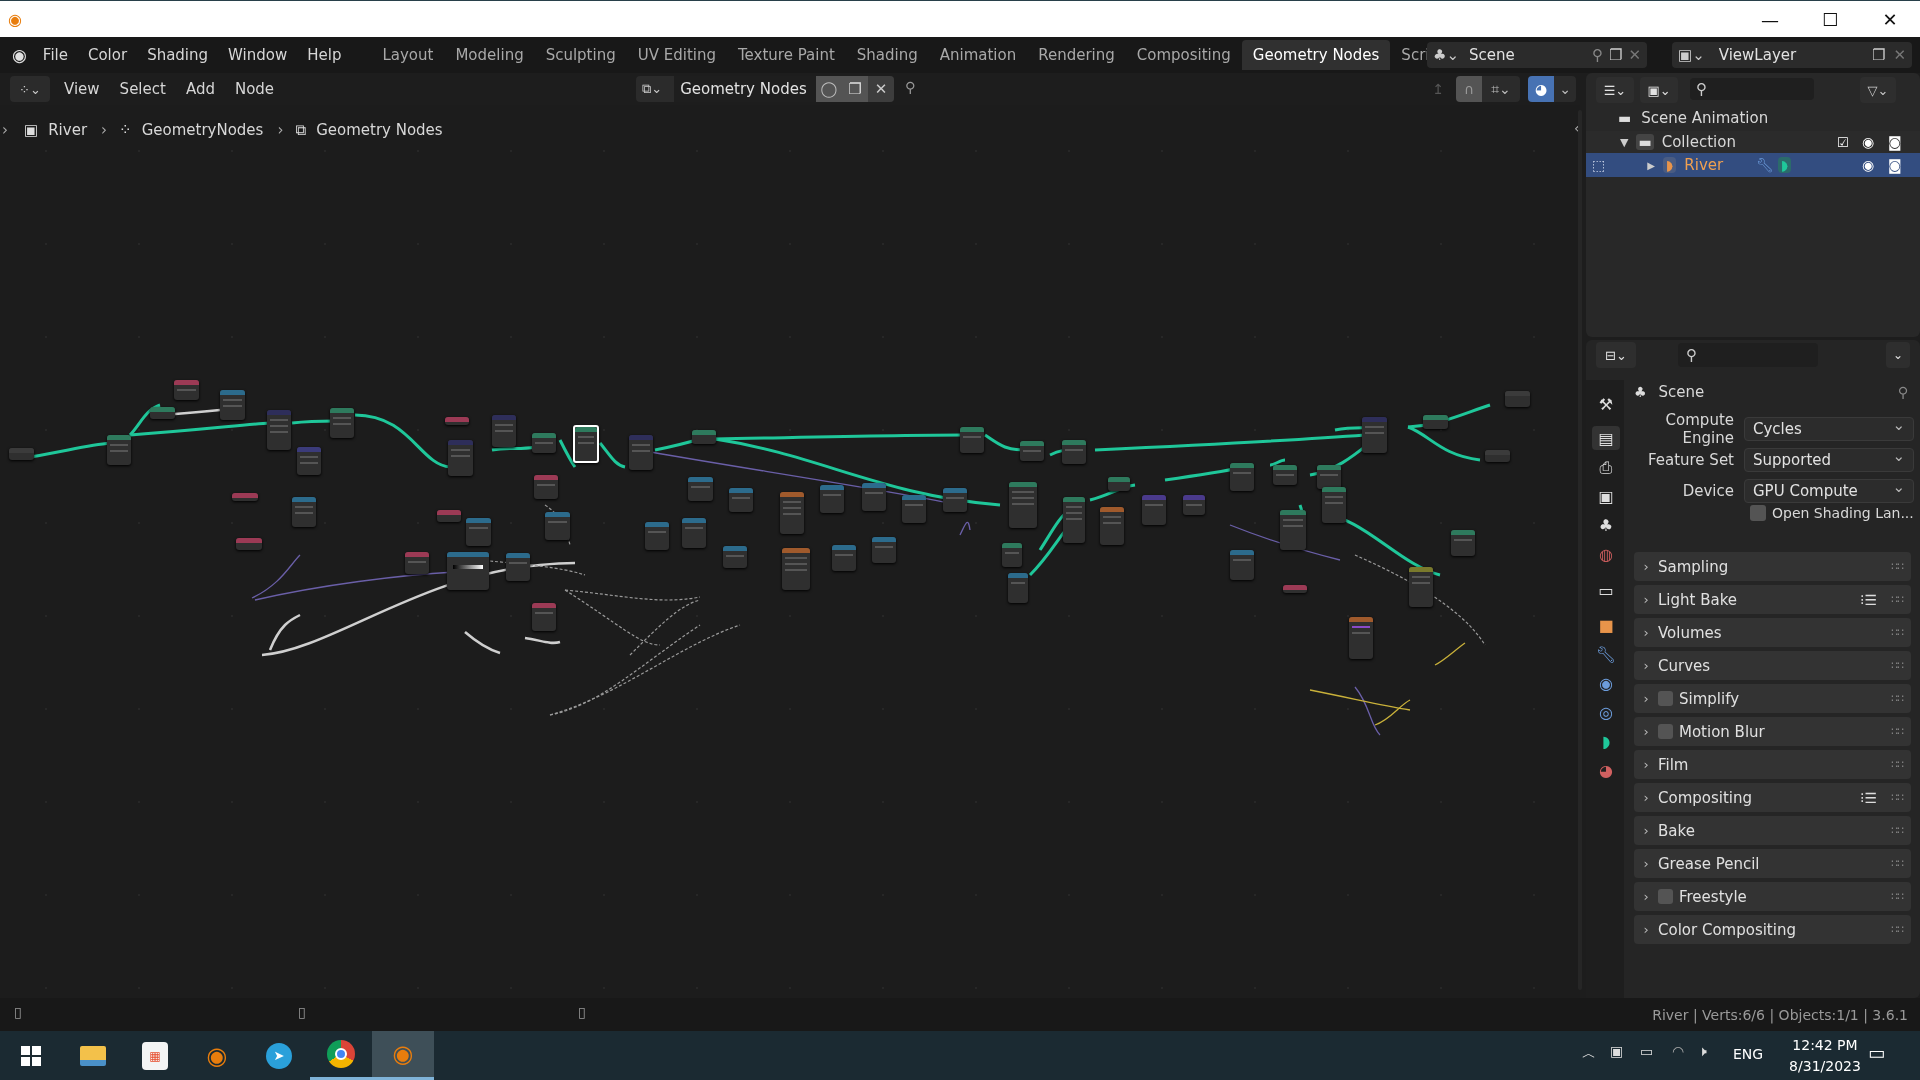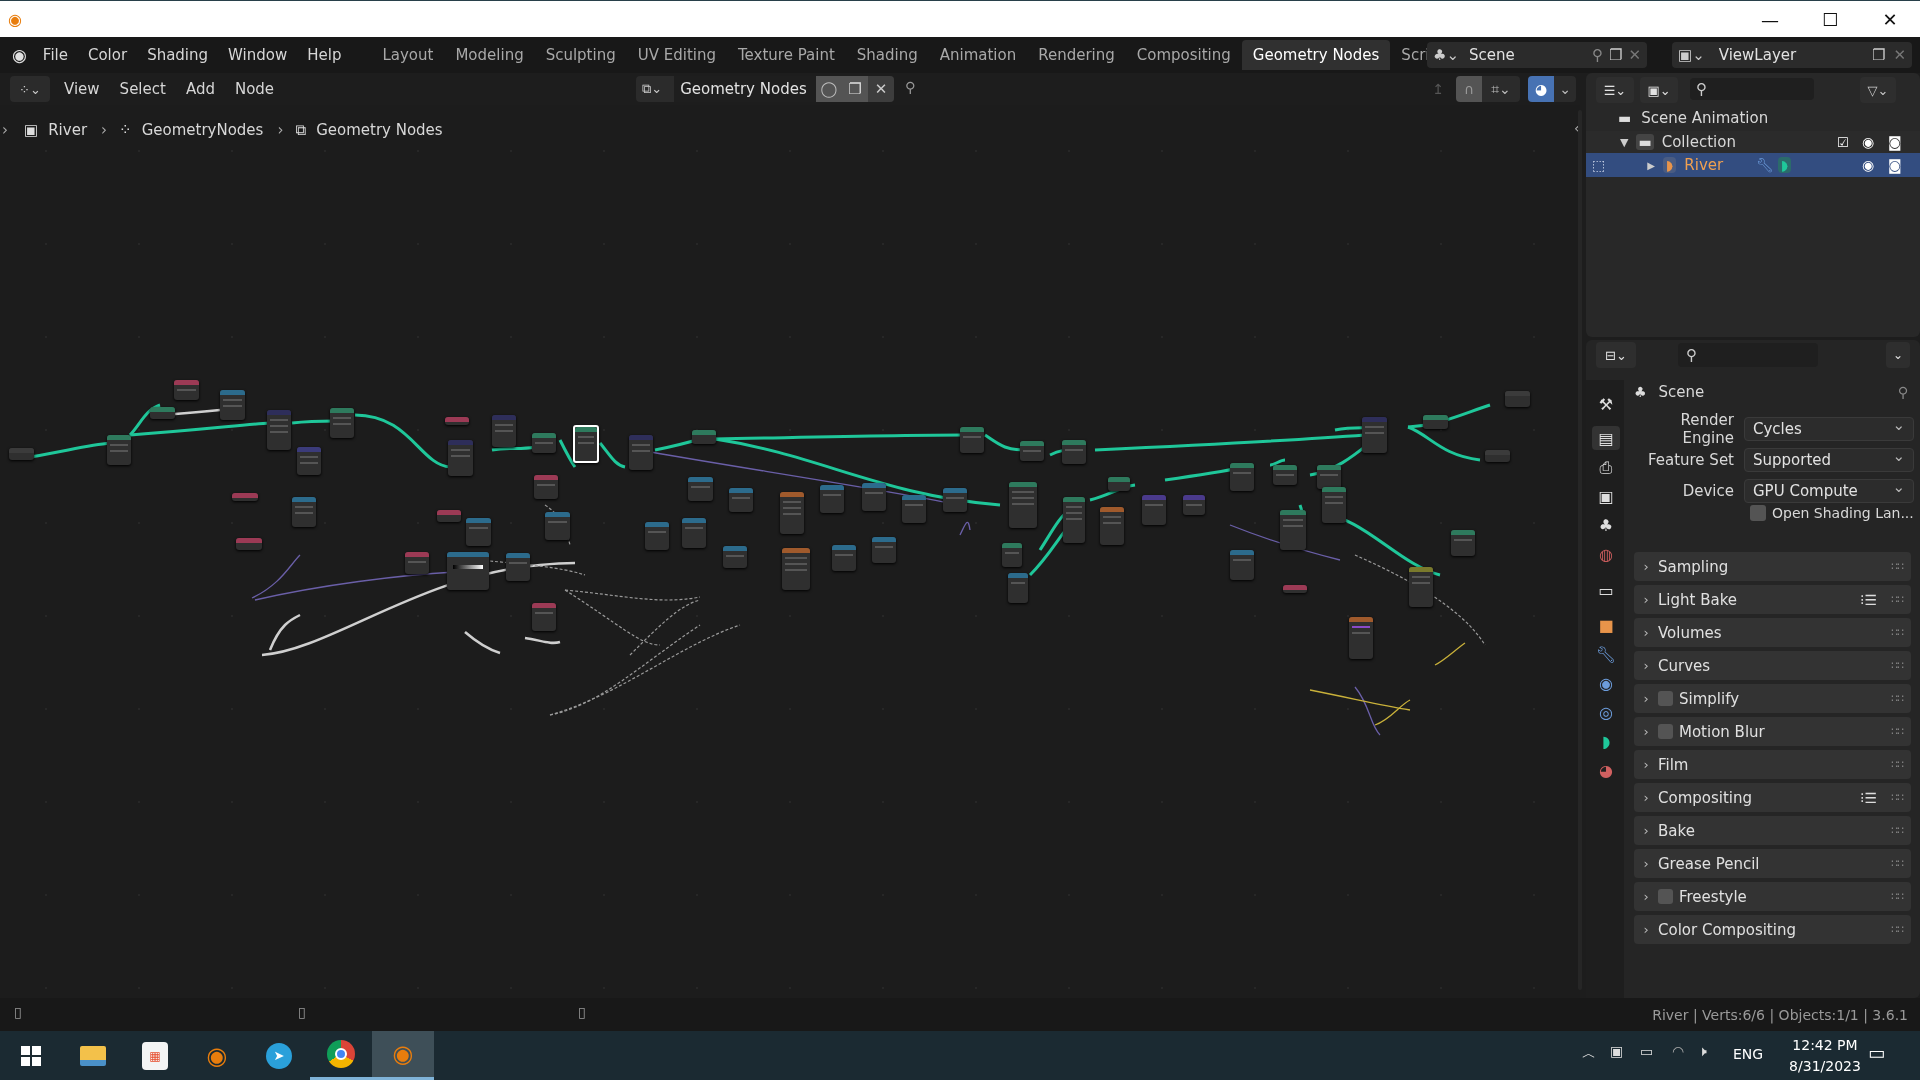--- a/index.html
+++ b/index.html
@@ -533,21 +533,21 @@
     <div class="ptab" style="top:378px;color:#d06060">◕</div>
   </div>
 
   <div class="abs" style="left:48px;top:40px;width:280px;height:24px;display:flex;align-items:center">
     <span style="color:#ddd">♣</span>
     <span style="margin-left:12px;font-size:15px">Scene</span>
     <span style="position:absolute;right:6px;color:#888">⚲</span>
   </div>
 
   <div class="field-row" style="top:76px">
-    <span class="lbl">Render Engine</span>
+    <span class="lbl">Compute Engine</span>
     <span class="dd">Cycles</span>
   </div>
   <div class="field-row" style="top:107px">
     <span class="lbl">Feature Set</span>
     <span class="dd">Supported</span>
   </div>
   <div class="field-row" style="top:138px">
     <span class="lbl">Device</span>
     <span class="dd">GPU Compute</span>
   </div>

